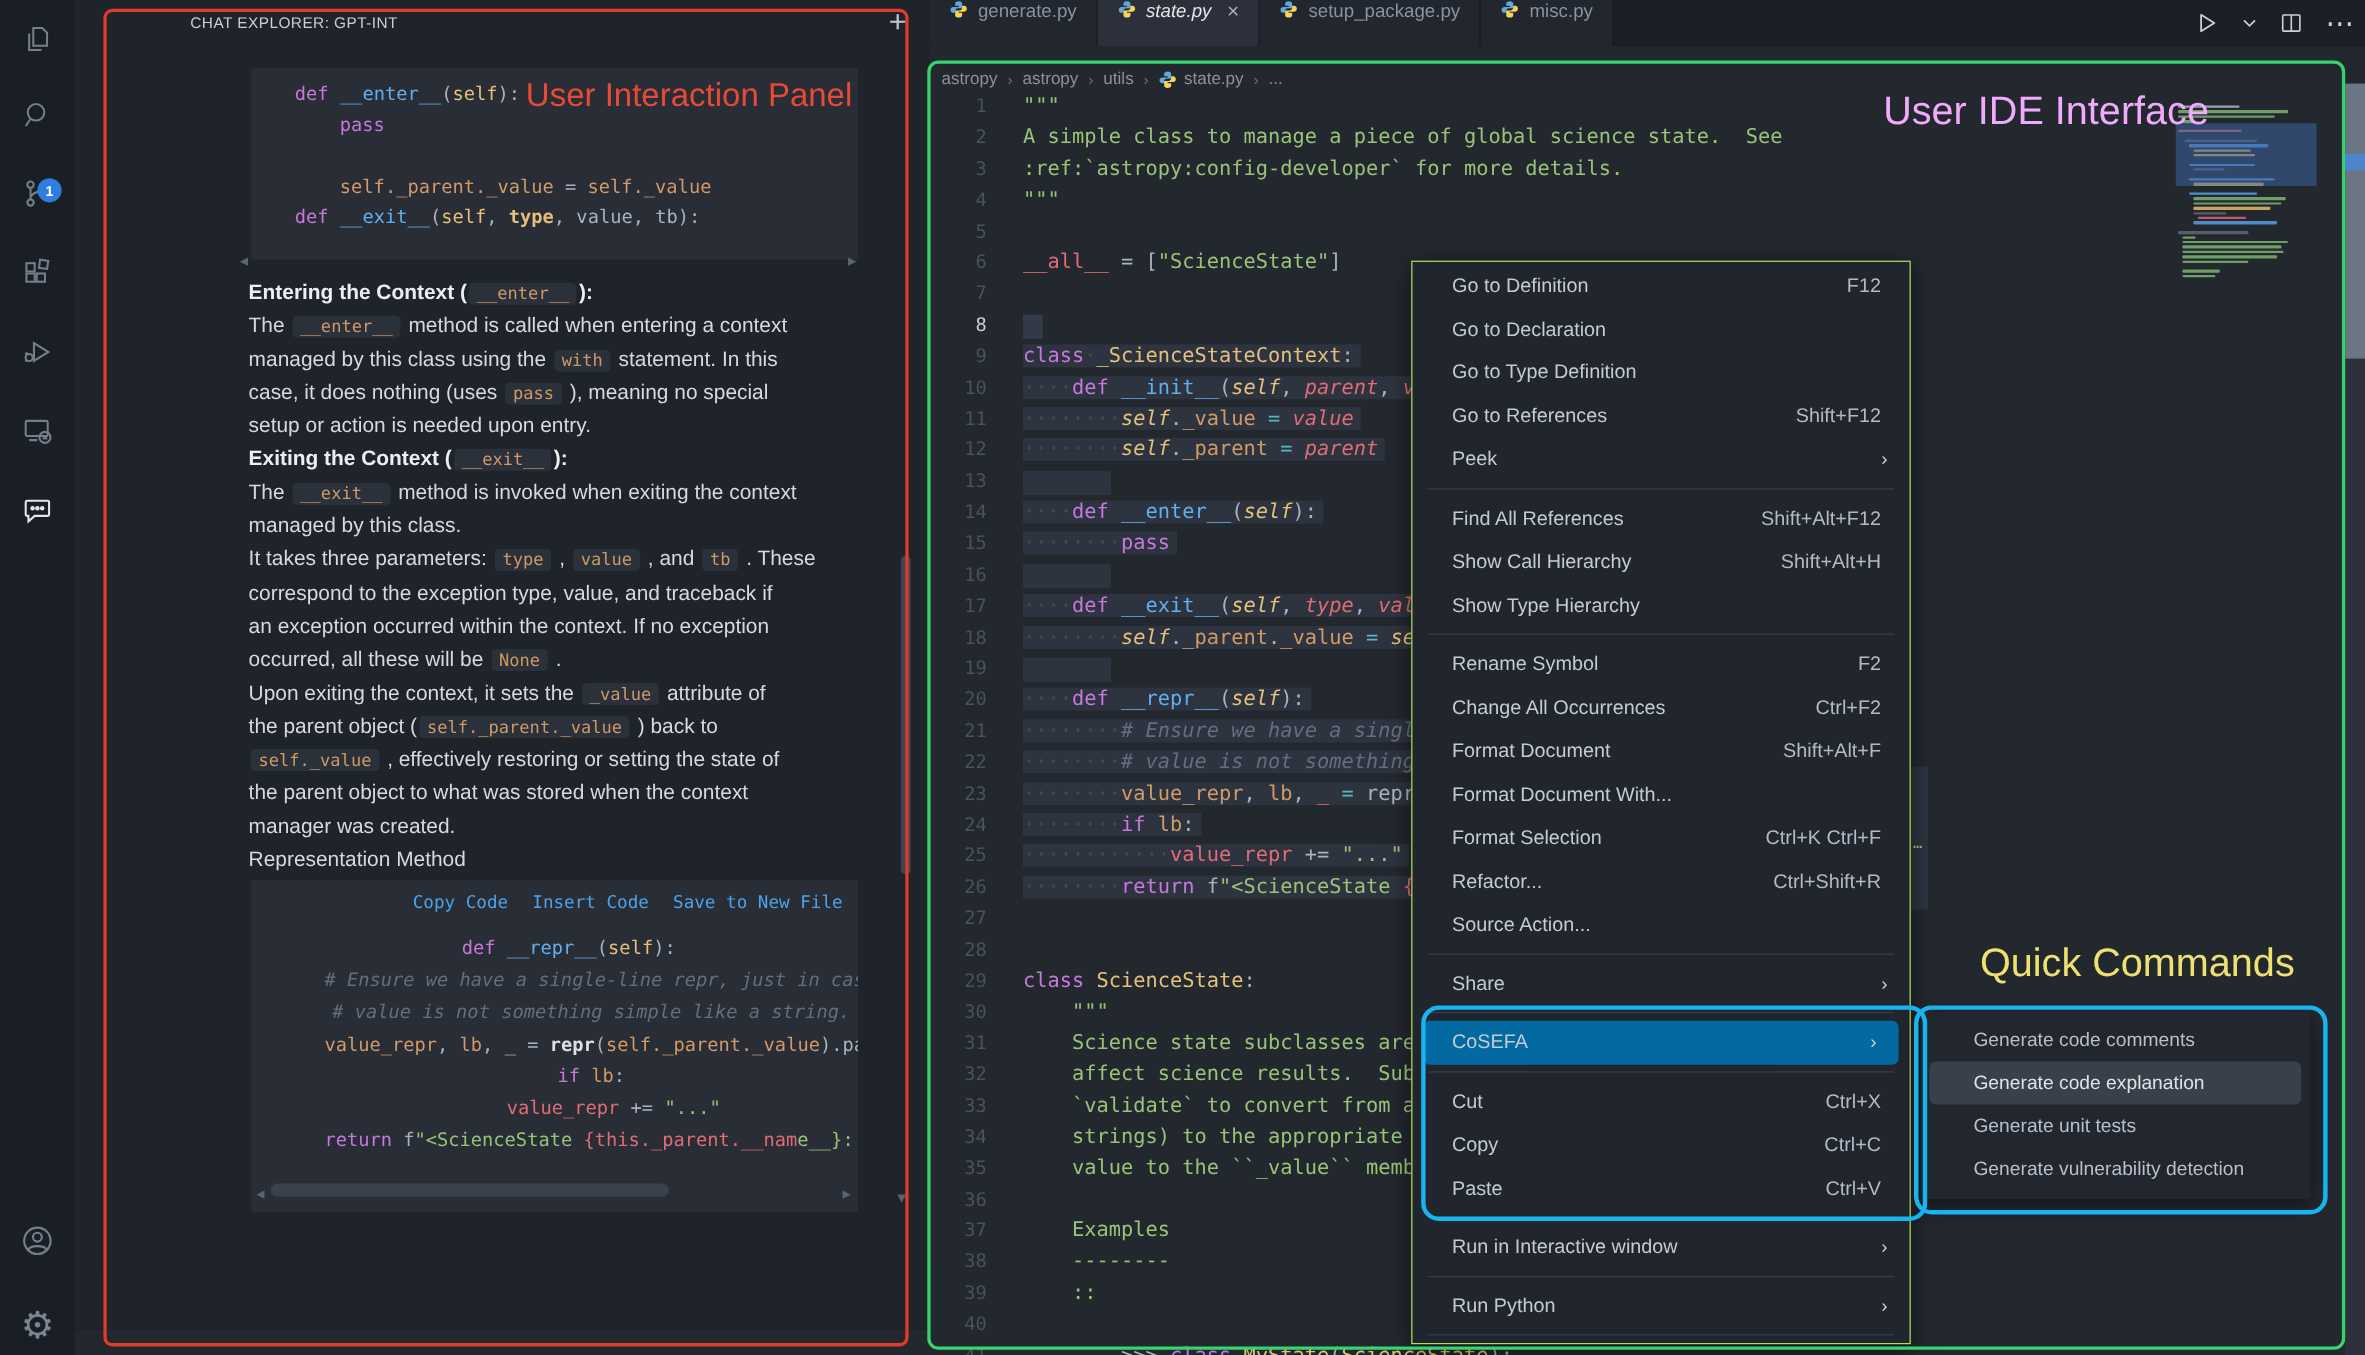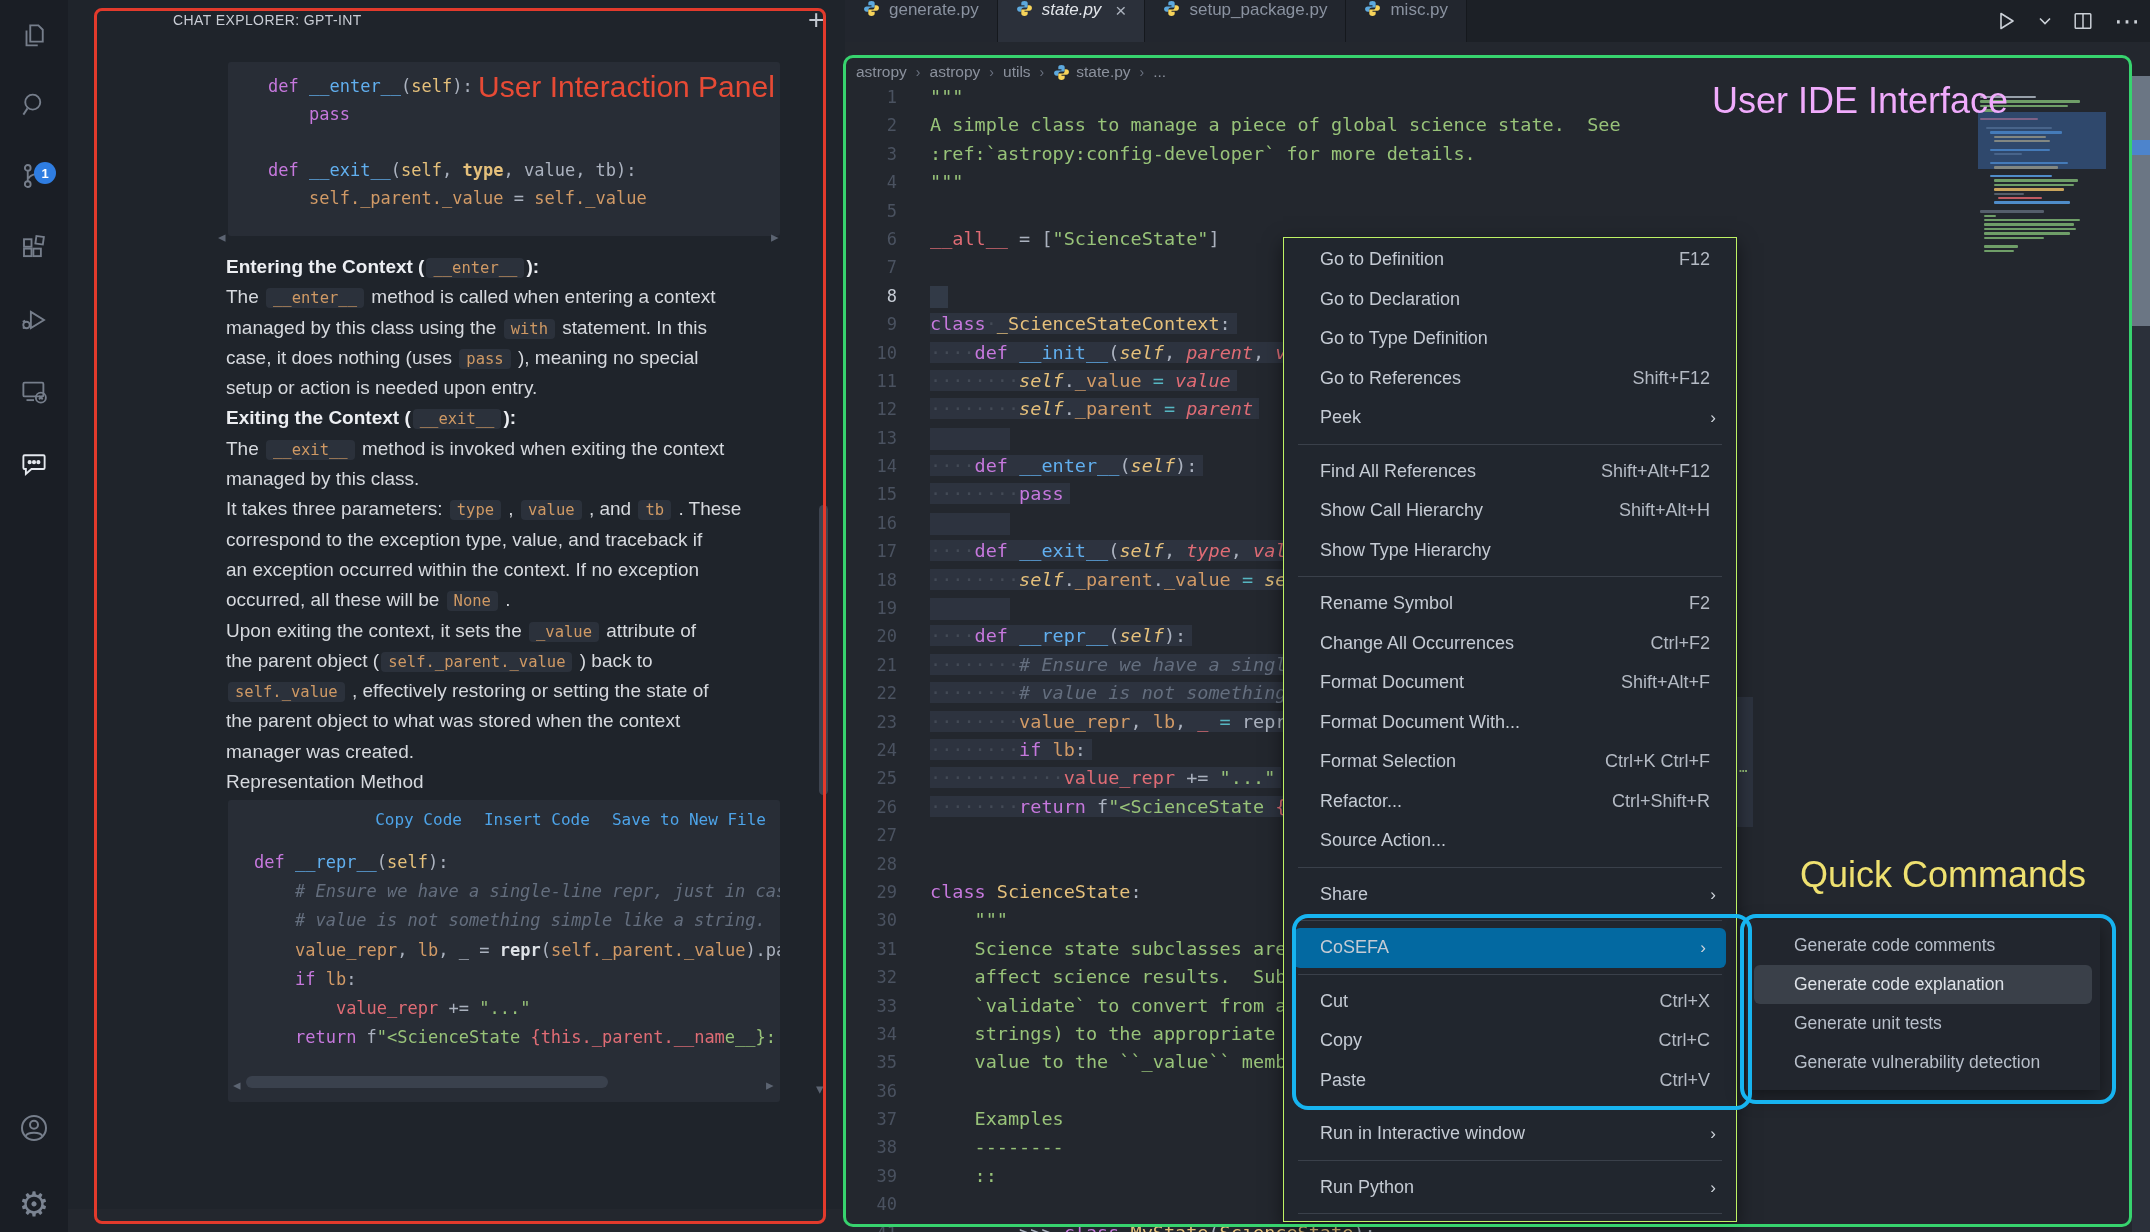--- a/index.html
+++ b/index.html
@@ -19,21 +19,21 @@
   
   #chatpanel{position:absolute;left:68px;top:0;width:777px;height:1209px;background:#1f242b;z-index:2;}
   #chat-title{position:absolute;left:105px;top:12px;font-size:14px;letter-spacing:.4px;color:#c9cdd5;}
   #chat-plus{position:absolute;left:740px;top:4px;font-size:28px;color:#c3c8d0;}
   #chat-history{position:absolute;left:782px;top:8px;font-size:23px;color:#c3c8d0;}
 
   .chat-code{position:absolute;left:160px;width:552px;background:#282d36;border-radius:3px;overflow:hidden;}
   #chat-code1{top:62px;height:164px;padding-top:10px;}
   #chat-code2{top:800px;height:302px;}
   .ccline{height:28px;line-height:28px;font-size:17px;padding-left:40px;white-space:pre;}
-  #chat-code2 .ccline{height:29.2px;line-height:29.2px;padding-left:26px;}
+  #chat-code2 .ccline{height:29.2px;line-height:29.2px;padding-left:26px;text-align:center;}
   #cc2-actions{height:40px;line-height:40px;text-align:right;padding-right:14px;font-size:16px;}
   #cc2-actions span{color:#4da3e8;margin-left:22px;}
   #cc2-body{padding-top:8px;}
   .hscroll-arrow{position:absolute;font-size:15px;color:#5c6472;}
   #cc2-hthumb{position:absolute;left:178px;top:1076px;width:362px;height:12px;background:#3a414d;border-radius:6px;}
   #chat-vthumb{position:absolute;left:751px;top:505px;width:9px;height:290px;background:#3e4450;border-radius:5px;}
   #chat-vdown{position:absolute;left:748px;top:1080px;font-size:15px;color:#5c6472;}
 
   #prose{position:absolute;left:158px;top:252px;width:600px;}
   .pline{height:30.3px;line-height:30.3px;font-size:19px;color:#d6d9de;white-space:nowrap;}
@@ -190,22 +190,22 @@
 
 <div id="chatpanel">
   <div id="chat-title">CHAT EXPLORER: GPT-INT</div>
   <div id="chat-plus">+</div>
   <div id="chat-history">↺</div>
 
   <div id="chat-code1" class="chat-code mono">
       <div class="ccline"><span class="tk-k">def</span><span class="tk-p"> </span><span class="tk-f">__enter__</span><span class="tk-p">(</span><span class="tk-c">self</span><span class="tk-p">):</span></div>
       <div class="ccline"><span class="tk-p">    </span><span class="tk-k">pass</span></div>
       <div class="ccline"></div>
+      <div class="ccline"><span class="tk-p">    </span><span class="tk-a">self._parent._value</span><span class="tk-p"> = </span><span class="tk-a">self._value</span></div>
       <div class="ccline"><span class="tk-k">def</span><span class="tk-p"> </span><span class="tk-f">__exit__</span><span class="tk-p">(</span><span class="tk-c">self</span><span class="tk-p">, </span><span class="tk-cb">type</span><span class="tk-p">, value, tb):</span></div>
-      <div class="ccline"><span class="tk-p">    </span><span class="tk-a">self._parent._value</span><span class="tk-p"> = </span><span class="tk-a">self._value</span></div>
     </div>
   <span class="hscroll-arrow" style="left:150px;top:228px">◂</span>
   <span class="hscroll-arrow" style="left:703px;top:228px">▸</span>
 
   <div id="prose">
       <div class="pline"><b>Entering the Context (</b><span class="chip">__enter__</span><b>):</b></div>
       <div class="pline"><span>The </span><span class="chip">__enter__</span><span> method is called when entering a context</span></div>
       <div class="pline"><span>managed by this class using the </span><span class="chip">with</span><span> statement. In this</span></div>
       <div class="pline"><span>case, it does nothing (uses </span><span class="chip">pass</span><span> ), meaning no special</span></div>
       <div class="pline"><span>setup or action is needed upon entry.</span></div>

